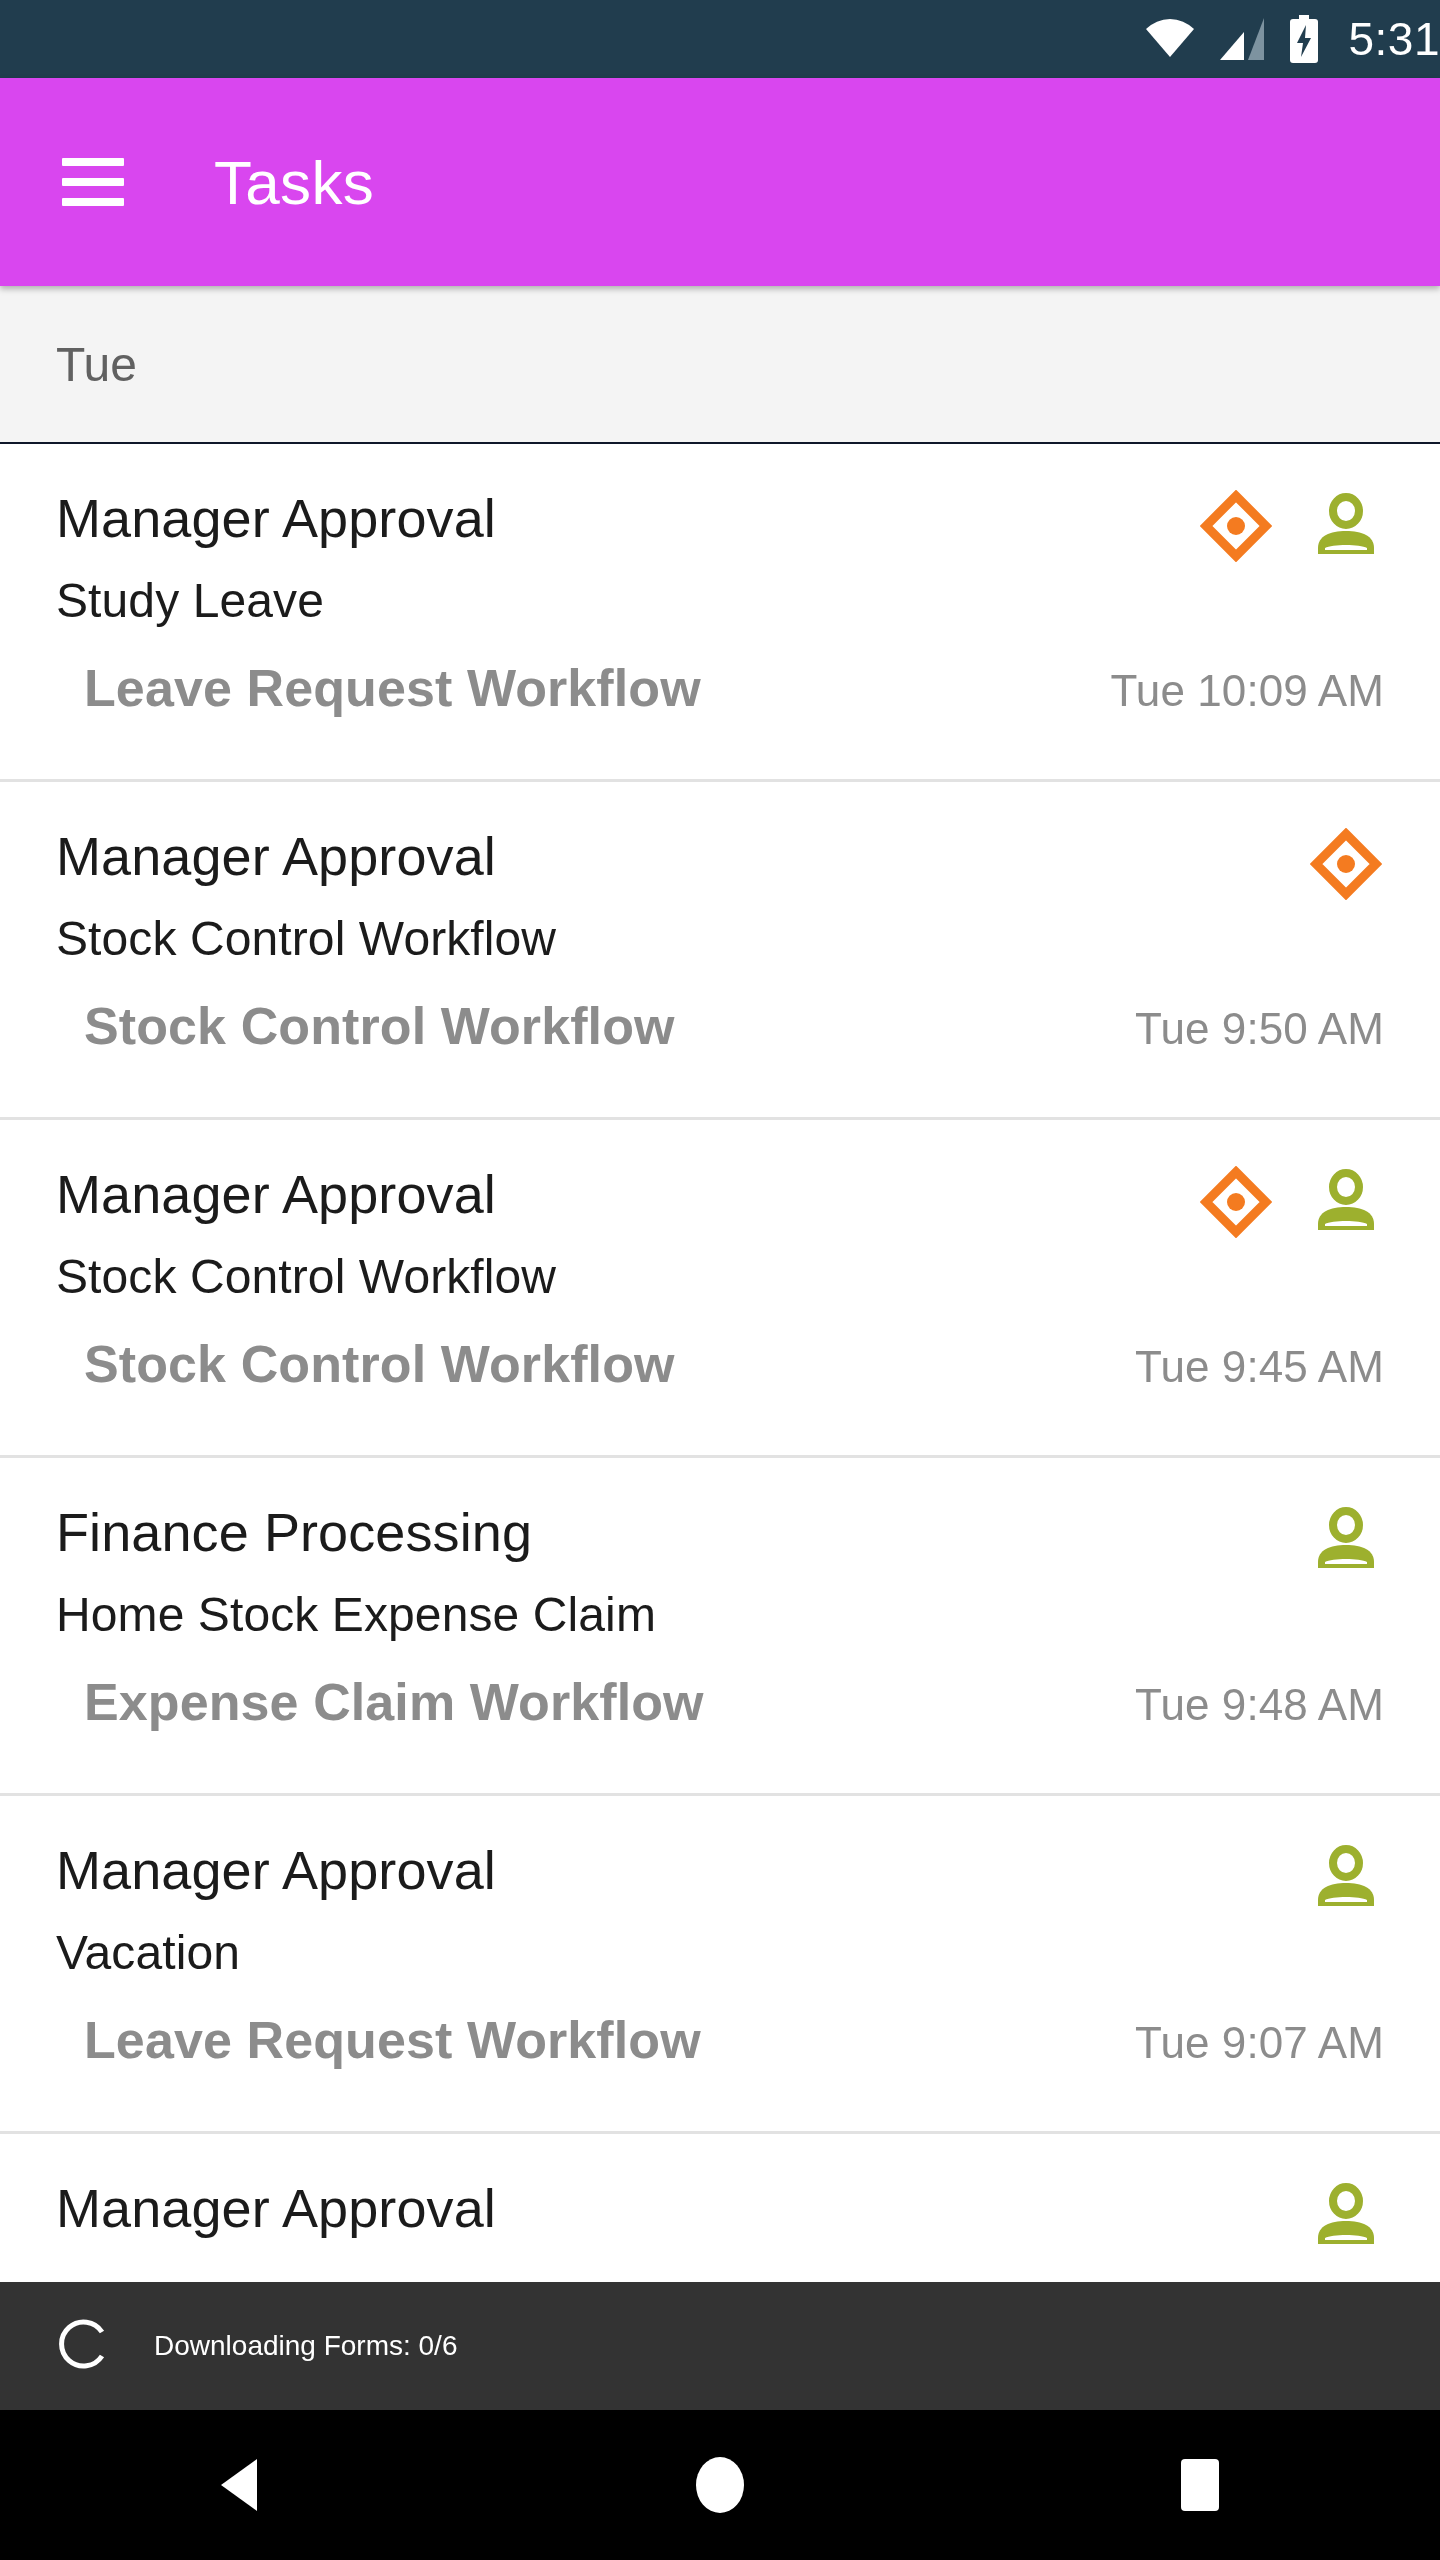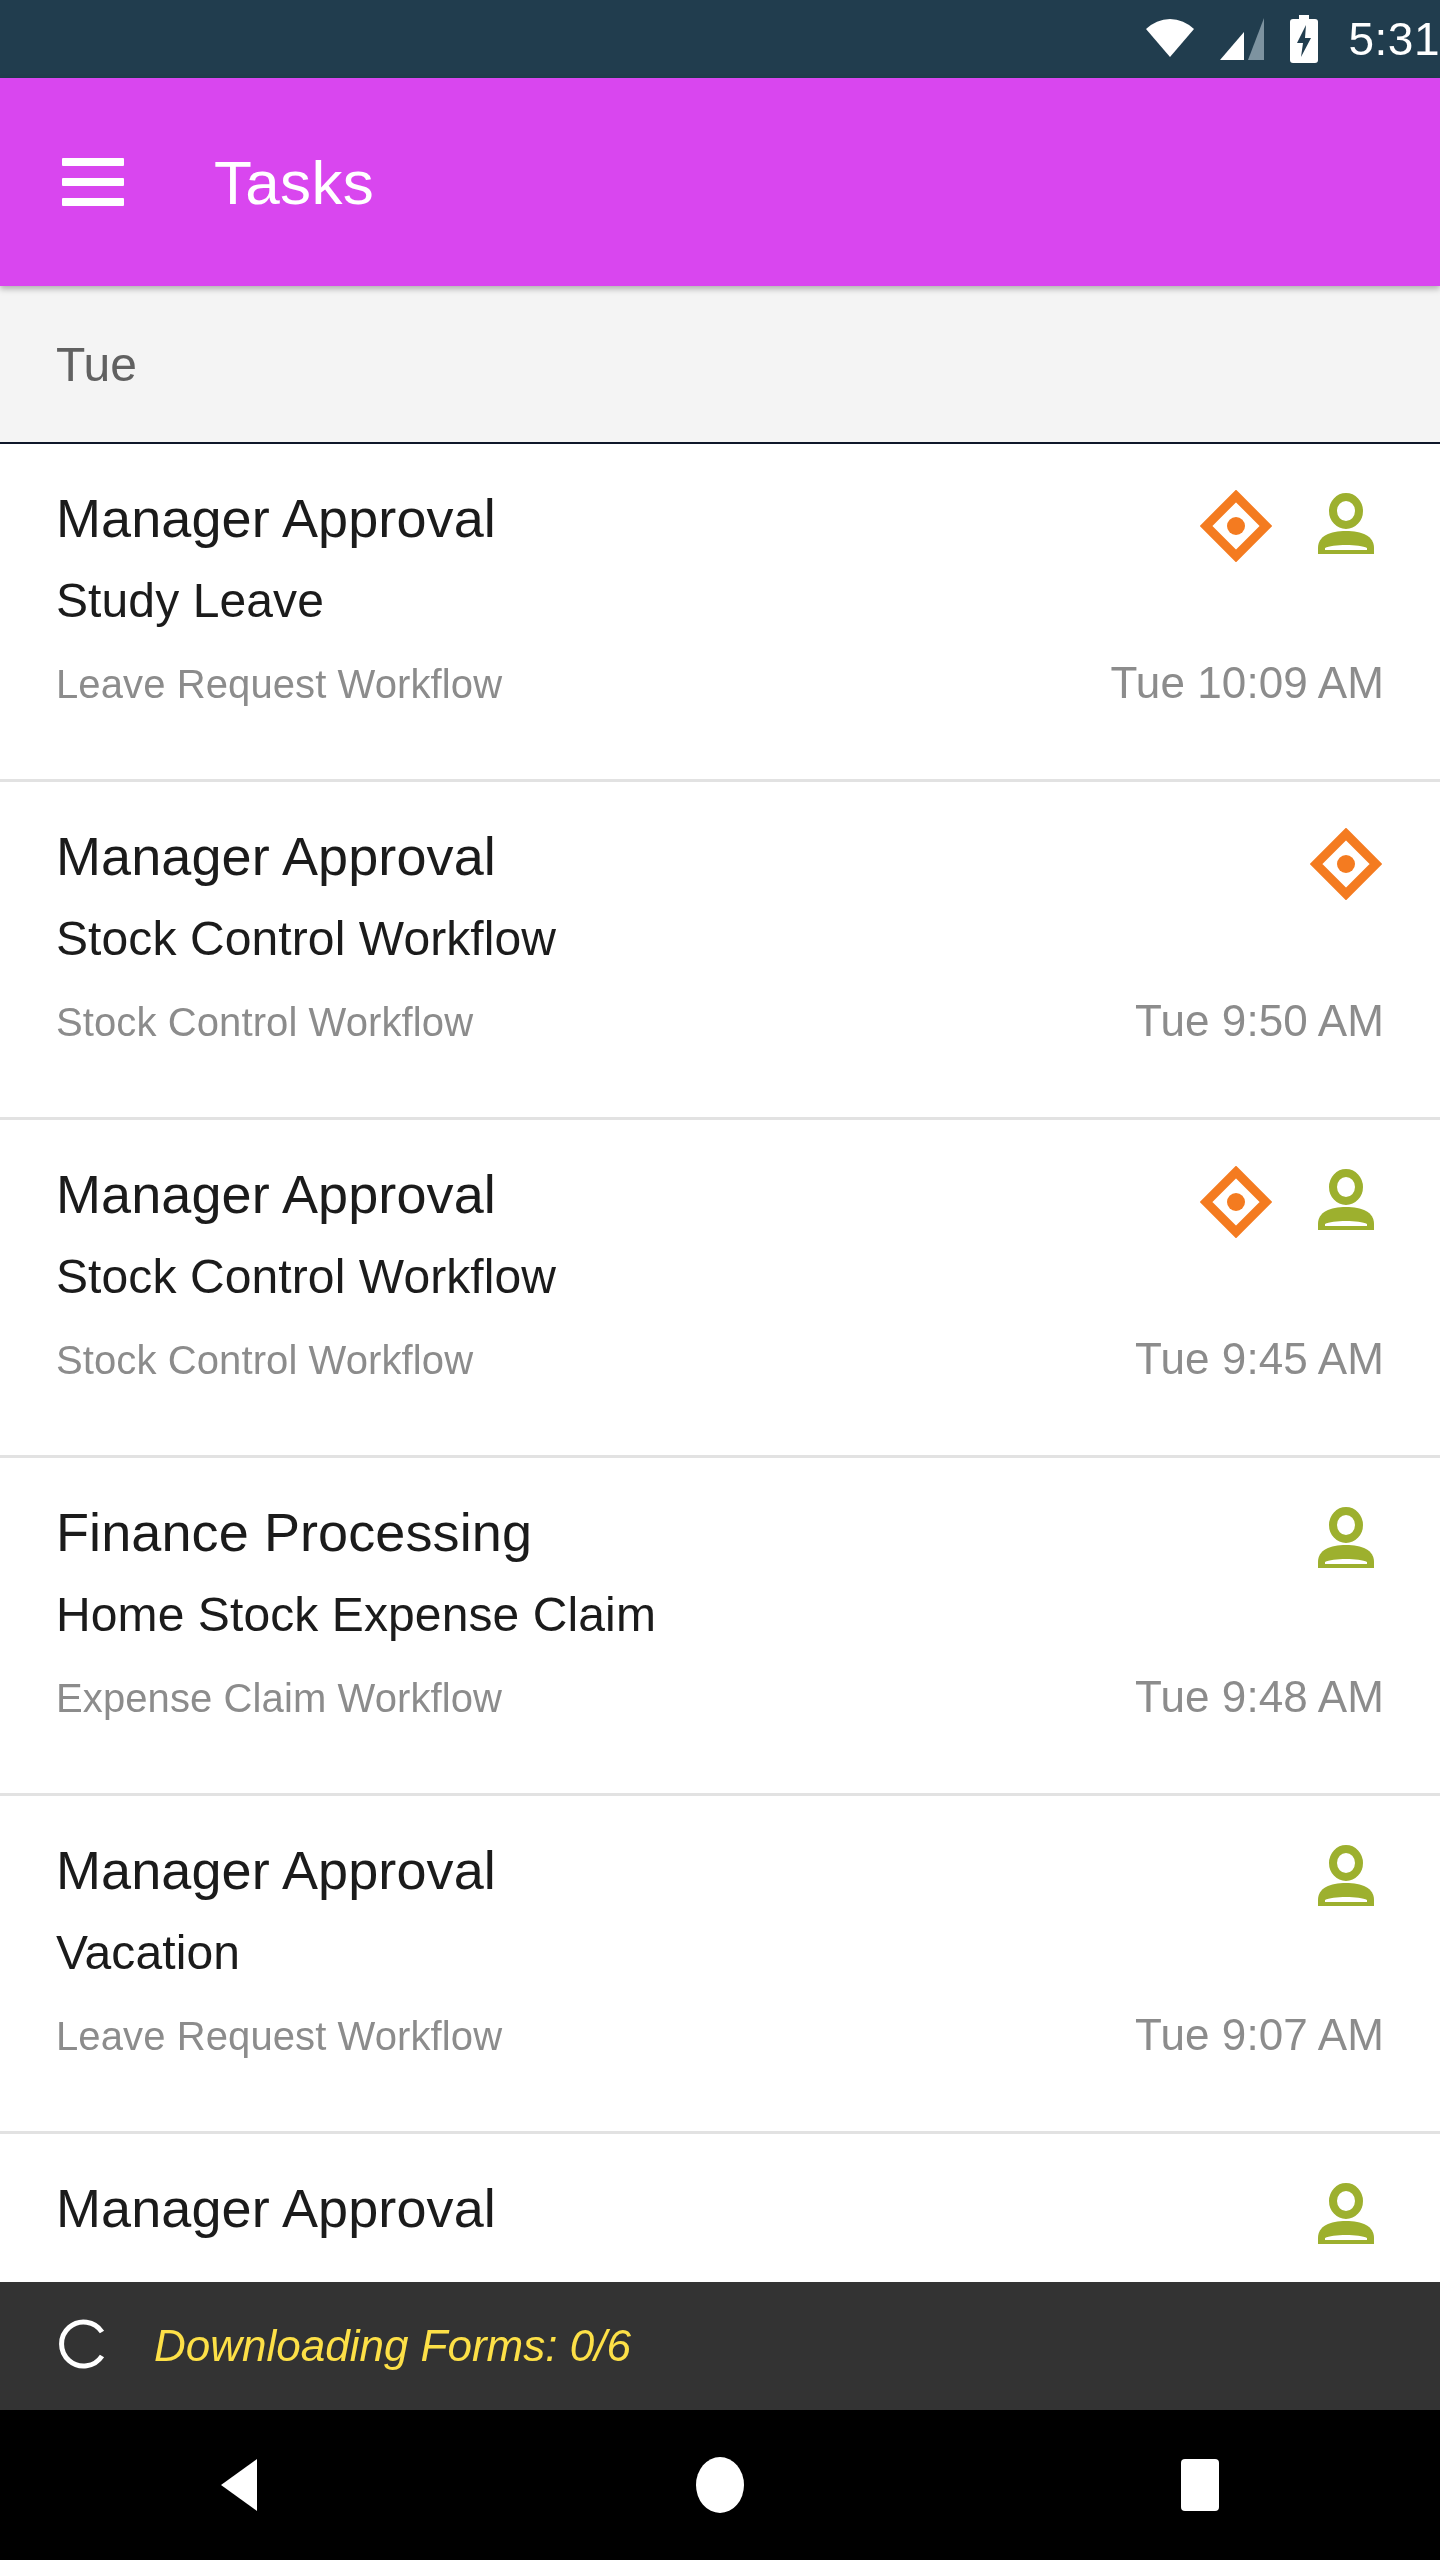--- a/index.html
+++ b/index.html
@@ -87,21 +87,21 @@
   }
   .row-subtitle {
     font-size:48px; color:#1b1b1b; font-weight:400;
     line-height:1.12; margin-top:26px; letter-spacing:0.1px;
   }
   .row-footer {
     display:flex; align-items:baseline; justify-content:space-between;
     margin-top:30px;
   }
   .row-workflow {
-    font-size:40px; color:#8c8c8c; font-weight:400; letter-spacing:0.1px;
+    font-size:52px; color:#8c8c8c; font-weight:700; letter-spacing:0.1px;margin-left:28px;
   }
   .row-time {
     font-size:44px; color:#8c8c8c; font-weight:400; letter-spacing:0.1px;
     white-space:nowrap;
   }
 
   .row-icons {
     position:absolute; top:44px; right:56px;
     display:flex; align-items:flex-start; gap:34px;
   }
@@ -109,21 +109,21 @@
 
   
   #snackbar {
     position:absolute; left:0; right:0; bottom:150px;
     height:128px;
     background:#333333;
     display:flex; align-items:center;
     padding-left:56px; gap:42px;
     z-index:10;
   }
-  #snackbar-text { color:#fde047; font-size:44px; font-weight:400;font-style:italic; }
+  #snackbar-text { color:#ffffff; font-size:28px; font-weight:400; }
 
   
   #nav-bar {
     position:absolute; left:0; right:0; bottom:0;
     height:150px;
     background:#000000;
     display:flex; align-items:center; justify-content:space-around;
     z-index:11;
   }
   .nav-btn {

